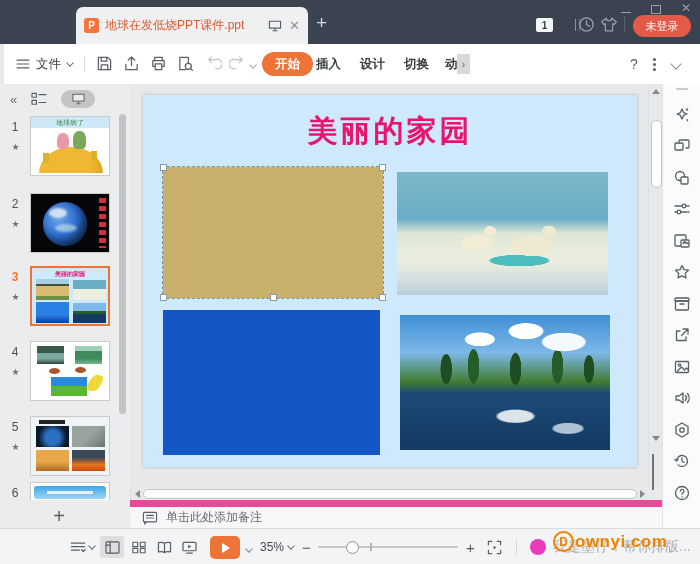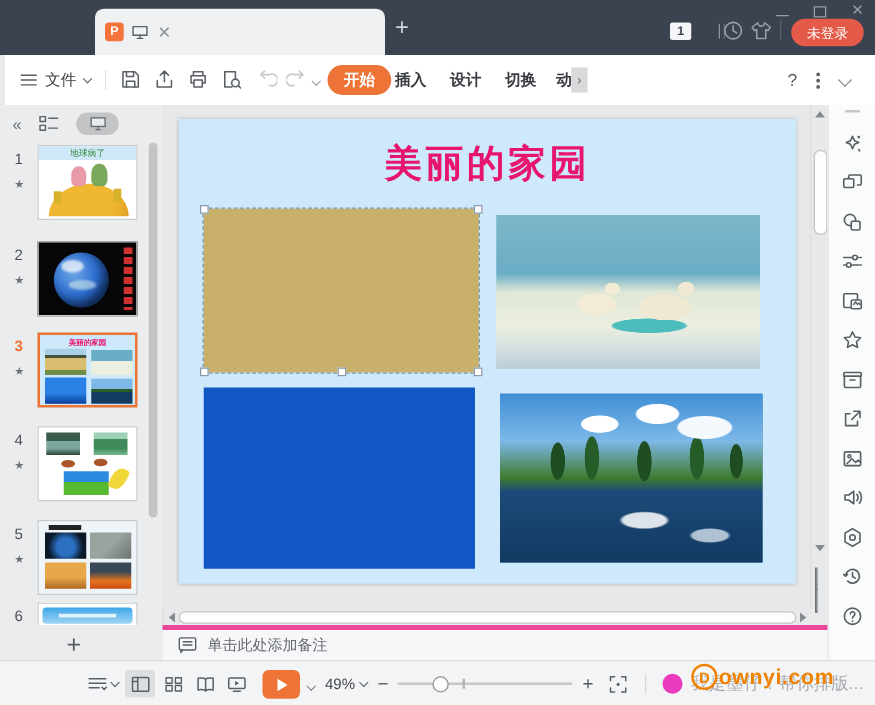--- a/index.html
+++ b/index.html
@@ -138,21 +138,21 @@
   .htri.r{border-top:4px solid transparent;border-bottom:4px solid transparent;border-left:5px solid #85888c;margin:0 3px;}
   #hthumb{flex:1;height:8px;background:#fdfdfd;border:1px solid #c4c5c7;border-radius:5px;cursor:pointer;}
 
   
   #rail{left:662px;top:84px;width:38px;height:444px;background:#fafbfb;border-left:1px solid #e2e3e4;
         display:flex;flex-direction:column;align-items:center;padding-top:4px;box-sizing:border-box;gap:13.5px;}
   .rail-handle{width:12px;height:2px;background:#c6c8ca;border-radius:1px;margin-bottom:2px;}
   .rail-ic{cursor:pointer;}
 
   
-  #notesbar{left:130px;top:500px;width:532px;height:28px;background:#f6f7f8;border-top:4px solid #ec4899;
+  #notesbar{left:130px;top:500px;width:532px;height:28px;background:#f6f7f8;border-top:7px solid #ec4899;
             display:flex;align-items:center;gap:8px;padding-left:12px;box-sizing:border-box;cursor:text;}
   #notes-text{color:#66696e;font-size:12px;}
 
   
   #statusbar{left:0;top:528px;width:700px;height:36px;background:#f3f4f5;border-top:1px solid #dcdddf;}
   .sb-item{position:absolute;top:7px;height:22px;display:flex;align-items:center;cursor:pointer;}
   .viewbtn{width:24px;height:22px;display:flex;align-items:center;justify-content:center;border-radius:3px;cursor:pointer;}
   .viewbtn.sel{background:#dddedf;}
   #play-btn{left:210px;width:30px;height:23px;background:#ed7436;border-radius:5px;display:flex;align-items:center;justify-content:center;}
   .playtri{width:0;height:0;border-top:5px solid transparent;border-bottom:5px solid transparent;border-left:8px solid #fff;margin-left:2px;}
@@ -176,20 +176,21 @@
   .t-mini-title{position:absolute;left:0;top:2px;width:100%;text-align:center;color:#e8156e;font-size:6px;font-weight:bold;overflow:hidden;white-space:nowrap;}
   .q{position:absolute;}
 </style>
 </head>
 <body>
 
 <div id="titlebar" class="abs">
 
   <div id="doc-tab" class="abs">
     <span class="ppt-ico">P</span>
+    <span id="tab-title">地球在发低烧PPT课件.ppt</span>
     <span class="tab-tools">
       <svg width="14" height="12" viewBox="0 0 16 14" class="ic">
         <rect x="1.5" y="1.5" width="13" height="8"></rect>
           <path d="M5.5 12.5h5M8 9.5v3"></path>
       </svg>
       <span style="font-size:13px;color:#8d9199;cursor:pointer;">✕</span>
     </span>
   </div>
   <span id="new-tab" class="abs">+</span>
 
@@ -499,21 +500,21 @@
         <path d="M5 13h6"></path>
       </svg>
   </div>
 
   <div class="sb-item" id="play-btn">
       <span class="playtri"></span>
     </div>
   <span class="abs chev sm" style="left:246px;top:17px;border-color:#7a7e84;"></span>
 
   <div class="sb-item" id="zoom-val">
-    <span>49%</span>
+    <span>35%</span>
     <span class="chev sm" style="margin-top:-2px;"></span>
   </div>
   <span class="sb-item zbtn" style="left:302px;">−</span>
   <div class="sb-item" id="zoom-slider">
     <div class="sl-track">
       <span class="sl-tick"></span>
       <span class="sl-thumb"></span>
     </div>
   </div>
   <span class="sb-item zbtn" style="left:466px;">+</span>

